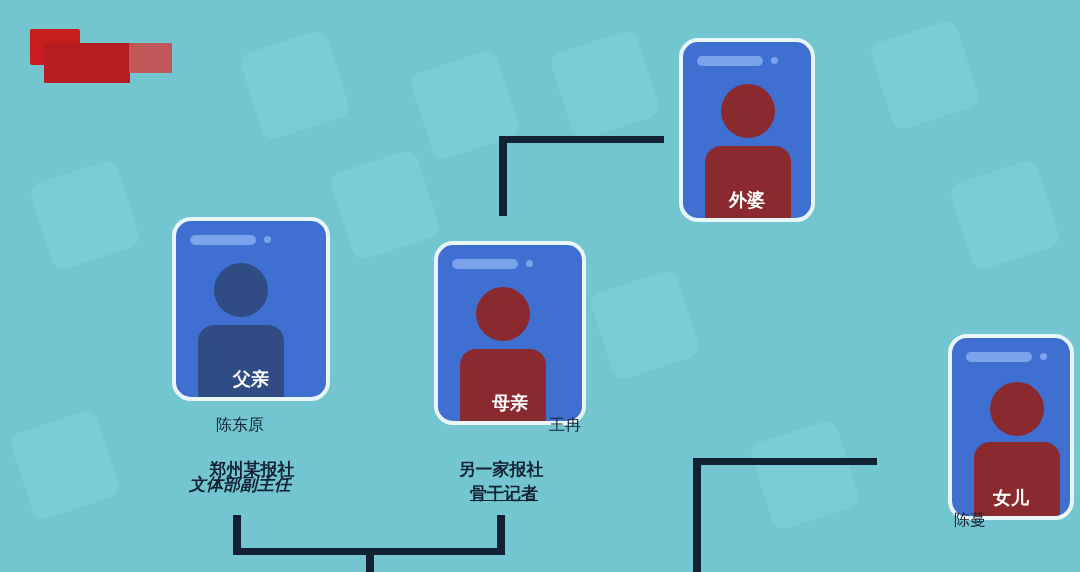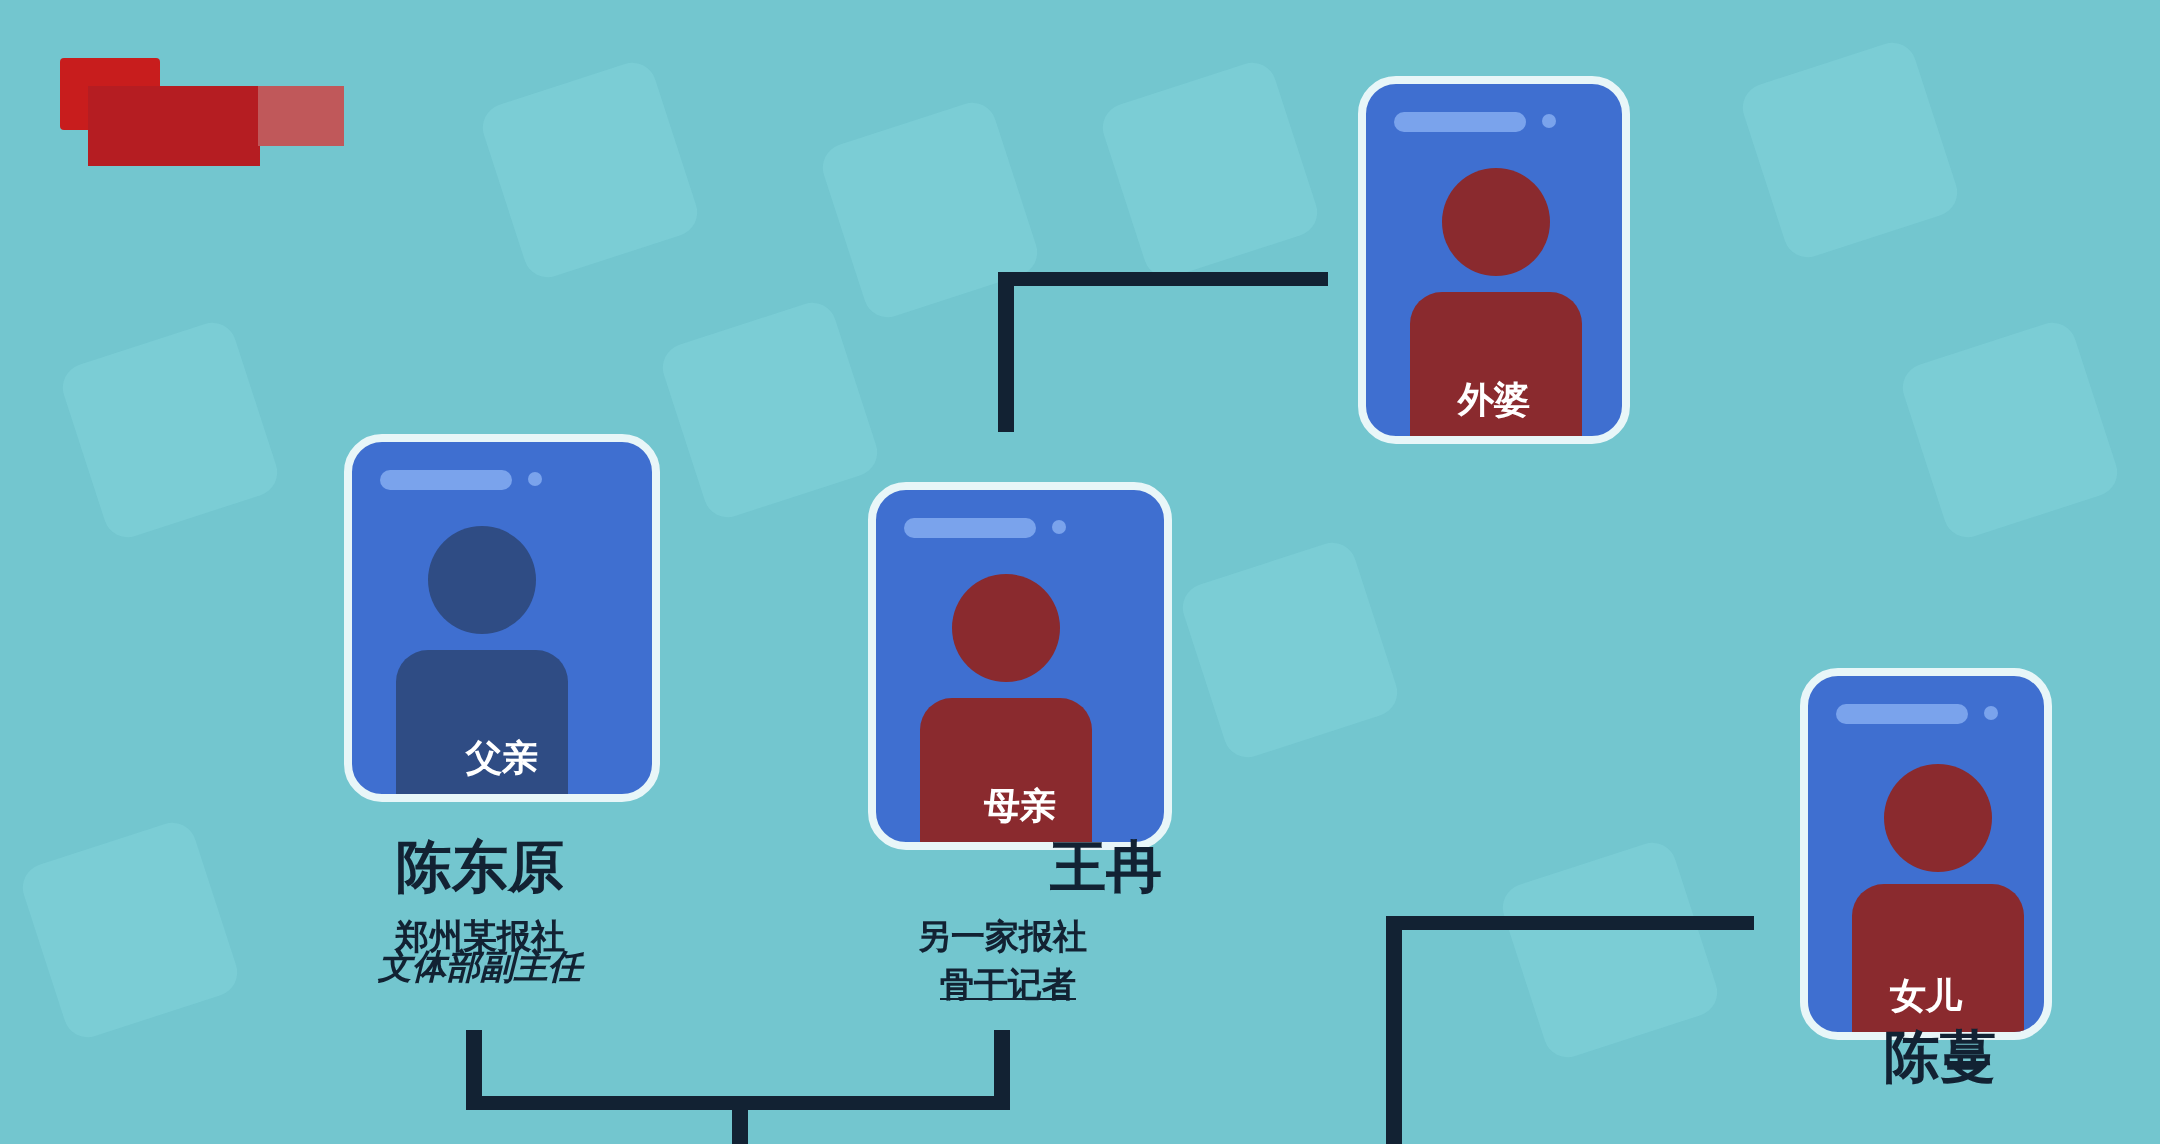--- a/index.html
+++ b/index.html
@@ -12,21 +12,21 @@
   .logo .c{position:absolute;left:129px;top:43px;width:43px;height:30px;background:#c0585a;}
   .line{position:absolute;background:#122233;}
   .card{position:absolute;width:128px;height:172px;border:4px solid #e8f6f8;border-radius:19px;background:#3f6fd0;overflow:hidden;box-sizing:border-box;}
   .card .bar{position:absolute;left:14px;top:14px;width:66px;height:10px;border-radius:5px;background:#7aa3ec;}
   .card .dot{position:absolute;left:88px;top:15px;width:7px;height:7px;border-radius:50%;background:#7aa3ec;}
   .card .head{position:absolute;left:36px;top:40px;width:54px;height:54px;border-radius:50%;}
   .card .body{position:absolute;left:20px;top:98px;width:86px;height:80px;border-radius:16px 16px 0 0;}
   .card .role{position:absolute;left:0;right:0;bottom:6px;text-align:center;color:#ffffff;font-size:18px;font-weight:bold;}
   .male .head,.male .body{background:#2f4c84;}
   .female .head,.female .body{background:#8a2a2e;}
-  .name{position:absolute;text-align:center;color:#122233;font-weight:bold;font-size:28px;}
+  .name{position:absolute;text-align:center;color:#122233;font-weight:normal;font-size:16px;}
   .desc{position:absolute;text-align:center;color:#122233;font-weight:bold;font-size:17px;line-height:22px;}
 </style>
 </head>
 <body>
 
 <div class="tile" style="left:250px;top:40px;"></div>
 <div class="tile" style="left:420px;top:60px;"></div>
 <div class="tile" style="left:560px;top:40px;"></div>
 <div class="tile" style="left:880px;top:30px;"></div>
 <div class="tile" style="left:40px;top:170px;"></div>
@@ -52,21 +52,21 @@
 <div class="line" style="left:693px;top:458px;width:184px;height:7px;"></div>
 
 <div class="card male" style="left:172px;top:217px;width:158px;height:184px;">
   <div class="bar"></div>
   <div class="dot"></div>
   <div class="head" style="left:38px;top:42px;"></div>
   <div class="body" style="left:22px;top:104px;"></div>
   <div class="role">父亲</div>
 </div>
 <div class="name" style="left:160px;top:415px;width:160px;">陈东原</div>
-<div class="desc" style="left:150px;top:458px;width:180px;">郑州某报社</div>
+<div class="desc" style="left:162px;top:458px;width:180px;">郑州某报社</div>
 <div class="desc" style="left:150px;top:473px;width:180px;font-style:italic;">文体部副主任</div>
 
 <div class="card female" style="left:434px;top:217px;width:152px;height:184px;margin-top:24px;">
   <div class="bar"></div>
   <div class="dot"></div>
   <div class="head" style="left:38px;top:42px;"></div>
   <div class="body" style="left:22px;top:104px;"></div>
   <div class="role">母亲</div>
 </div>
 <div class="name" style="left:421px;top:415px;width:160px;text-align:right;">王冉</div>
@@ -74,20 +74,20 @@
 <div class="desc" style="left:414px;top:482px;width:180px;text-decoration:underline;">骨干记者</div>
 
 <div class="card female" style="left:679px;top:38px;width:136px;height:184px;">
   <div class="bar"></div>
   <div class="dot"></div>
   <div class="head" style="left:38px;top:42px;"></div>
   <div class="body" style="left:22px;top:104px;"></div>
   <div class="role">外婆</div>
 </div>
 
-<div class="card female" style="left:900px;top:334px;width:126px;height:186px;">
+<div class="card female" style="left:948px;top:334px;width:126px;height:186px;">
   <div class="bar"></div>
   <div class="dot"></div>
   <div class="head" style="left:38px;top:44px;"></div>
   <div class="body" style="left:22px;top:104px;"></div>
   <div class="role">女儿</div>
 </div>
 <div class="name" style="left:890px;top:510px;width:160px;">陈蔓</div>
 
 </body></html>

